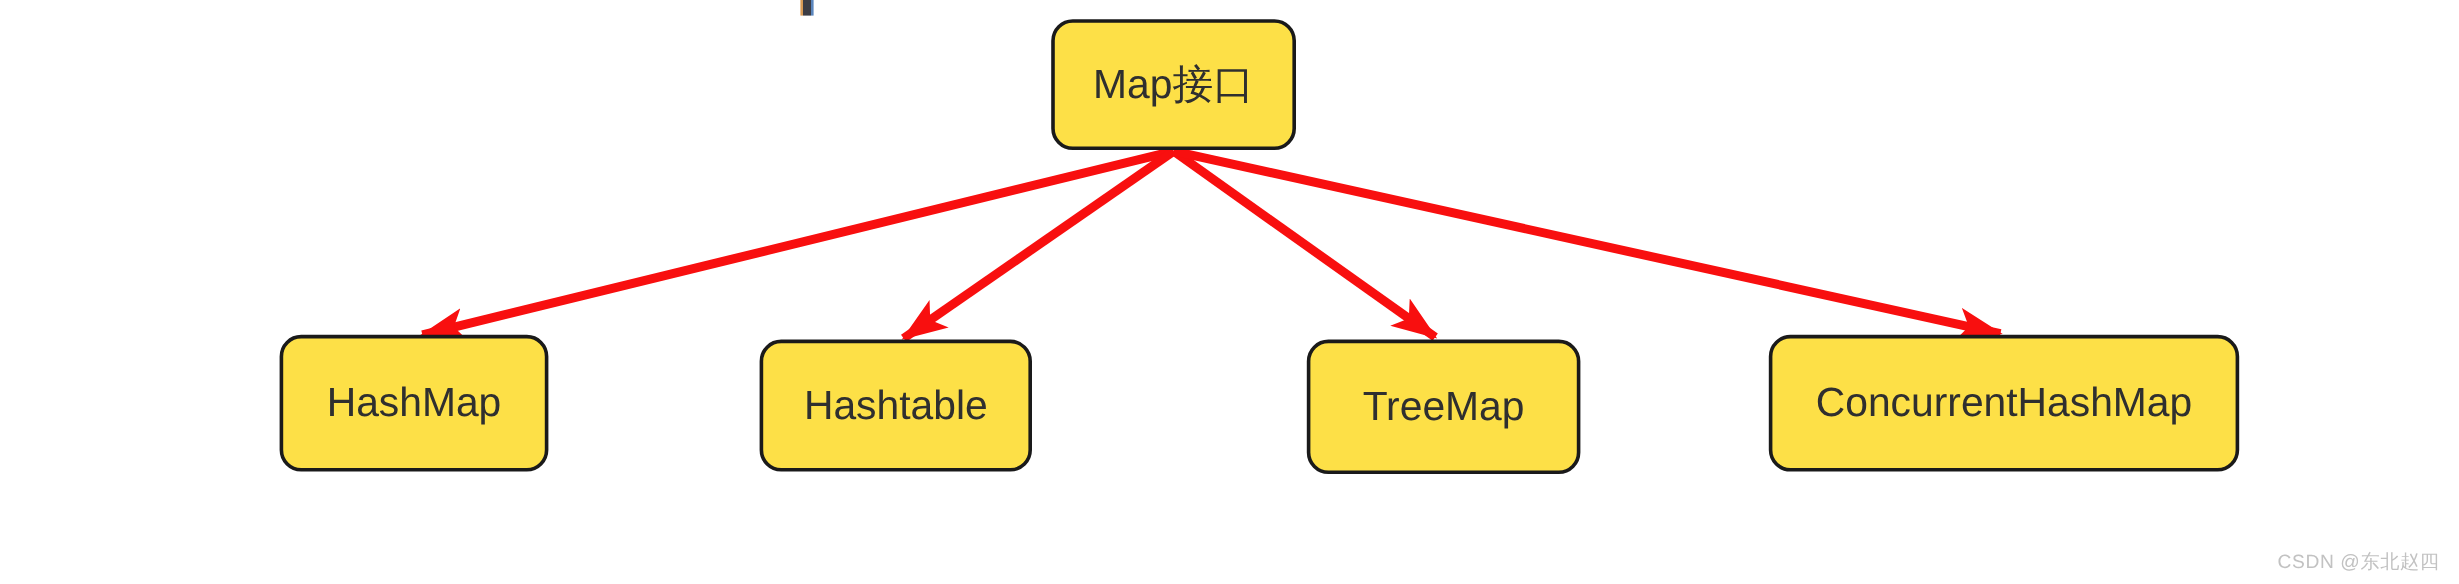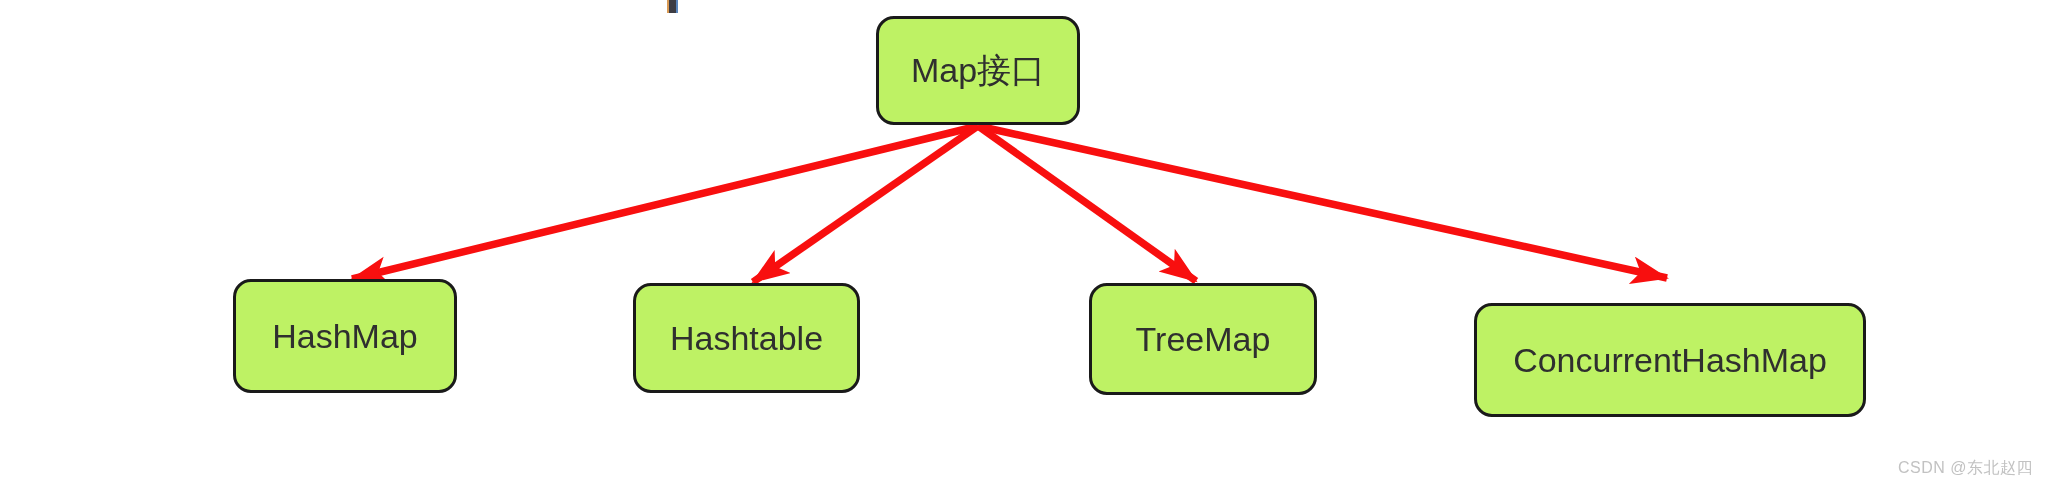--- a/index.html
+++ b/index.html
@@ -19,36 +19,36 @@
     position: absolute;
     left: 0;
     top: 0;
     width: 2049px;
     height: 487px;
     pointer-events: none;
   }
   .node {
     position: absolute;
     box-sizing: border-box;
-    background: #bef264;
+    background: #fde047;
     border: 3px solid #1a1a1a;
     border-radius: 18px;
     display: flex;
     align-items: center;
     justify-content: center;
     font-size: 34px;
     color: #2f2f2f;
     white-space: nowrap;
     z-index: 2;
   }
   .node-root         { left: 876px;  top: 16px;  width: 204px; height: 109px; }
   .node-hashmap      { left: 233px;  top: 279px; width: 224px; height: 114px; align-items: center; }
   .node-hashtable    { left: 633px;  top: 283px; width: 227px; height: 110px; }
   .node-treemap      { left: 1089px; top: 283px; width: 228px; height: 112px; }
-  .node-concurrent   { left: 1474px; top: 279px; width: 392px; height: 114px; margin-top: 24px; }
+  .node-concurrent   { left: 1474px; top: 279px; width: 392px; height: 114px; }
   .crop-artifact {
     position: absolute;
     left: 667px;
     top: 0;
     width: 11px;
     height: 13px;
     background: linear-gradient(90deg, #d89a55 0px, #d89a55 2px, #3c3c44 2px, #3c3c44 9px, #5b86bd 9px, #5b86bd 11px);
   }
   .watermark {
     position: absolute;

